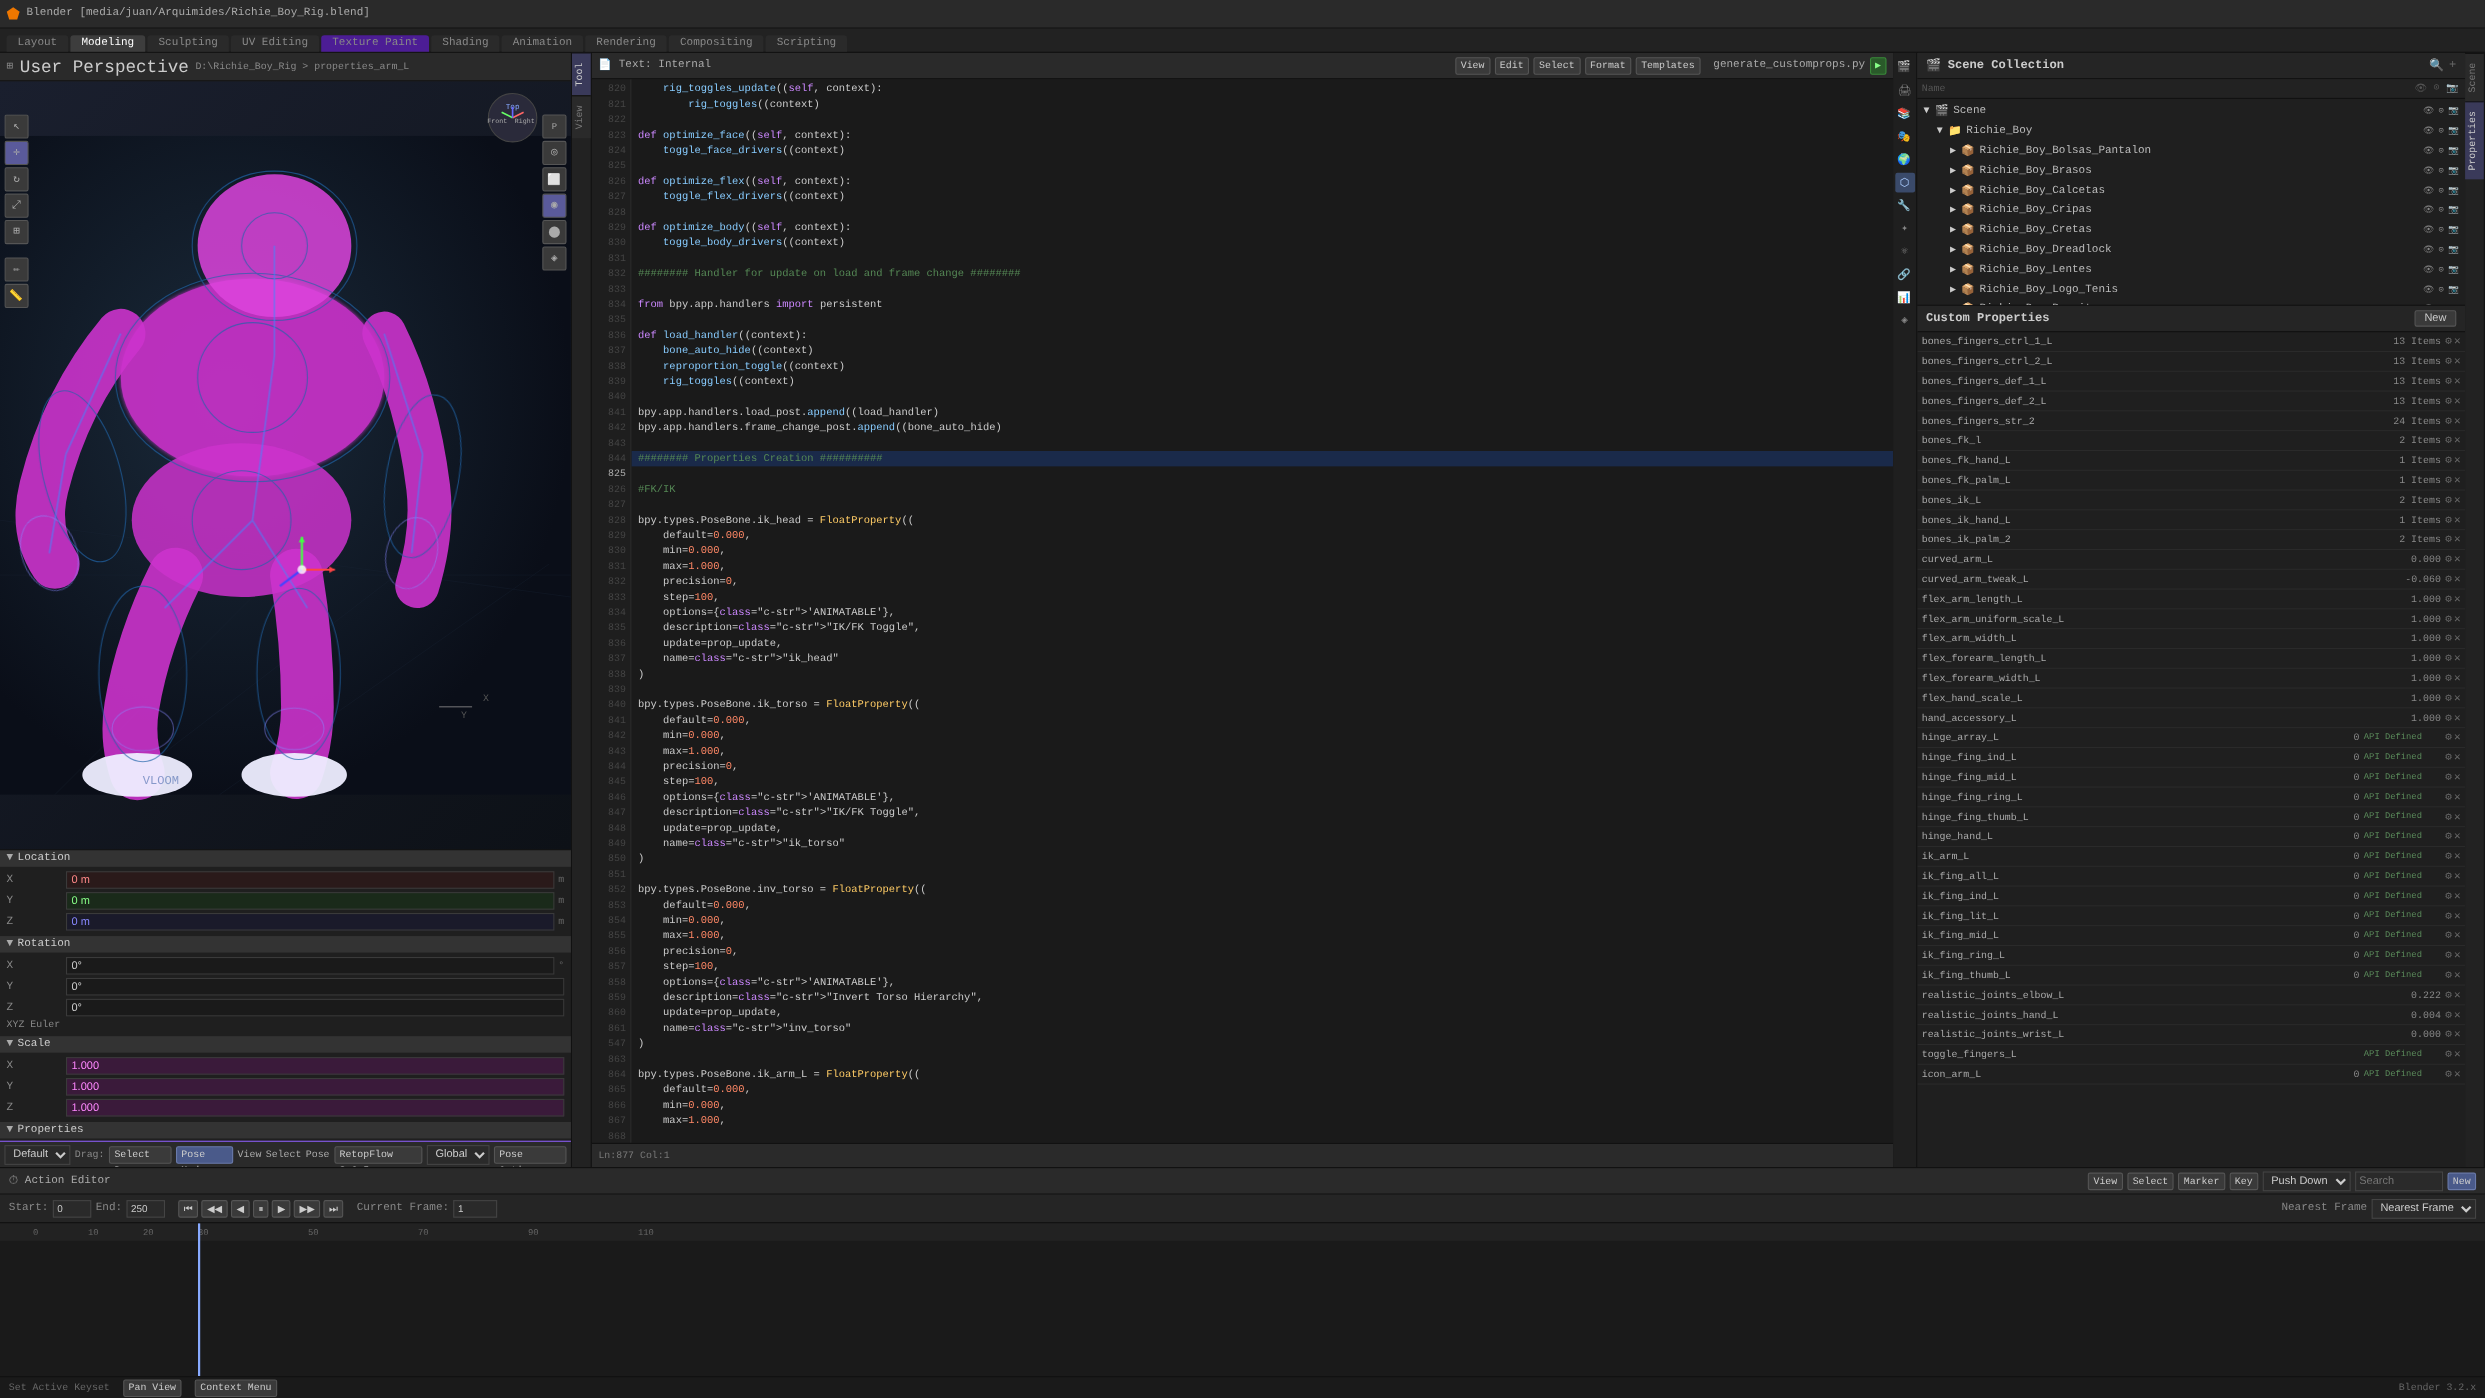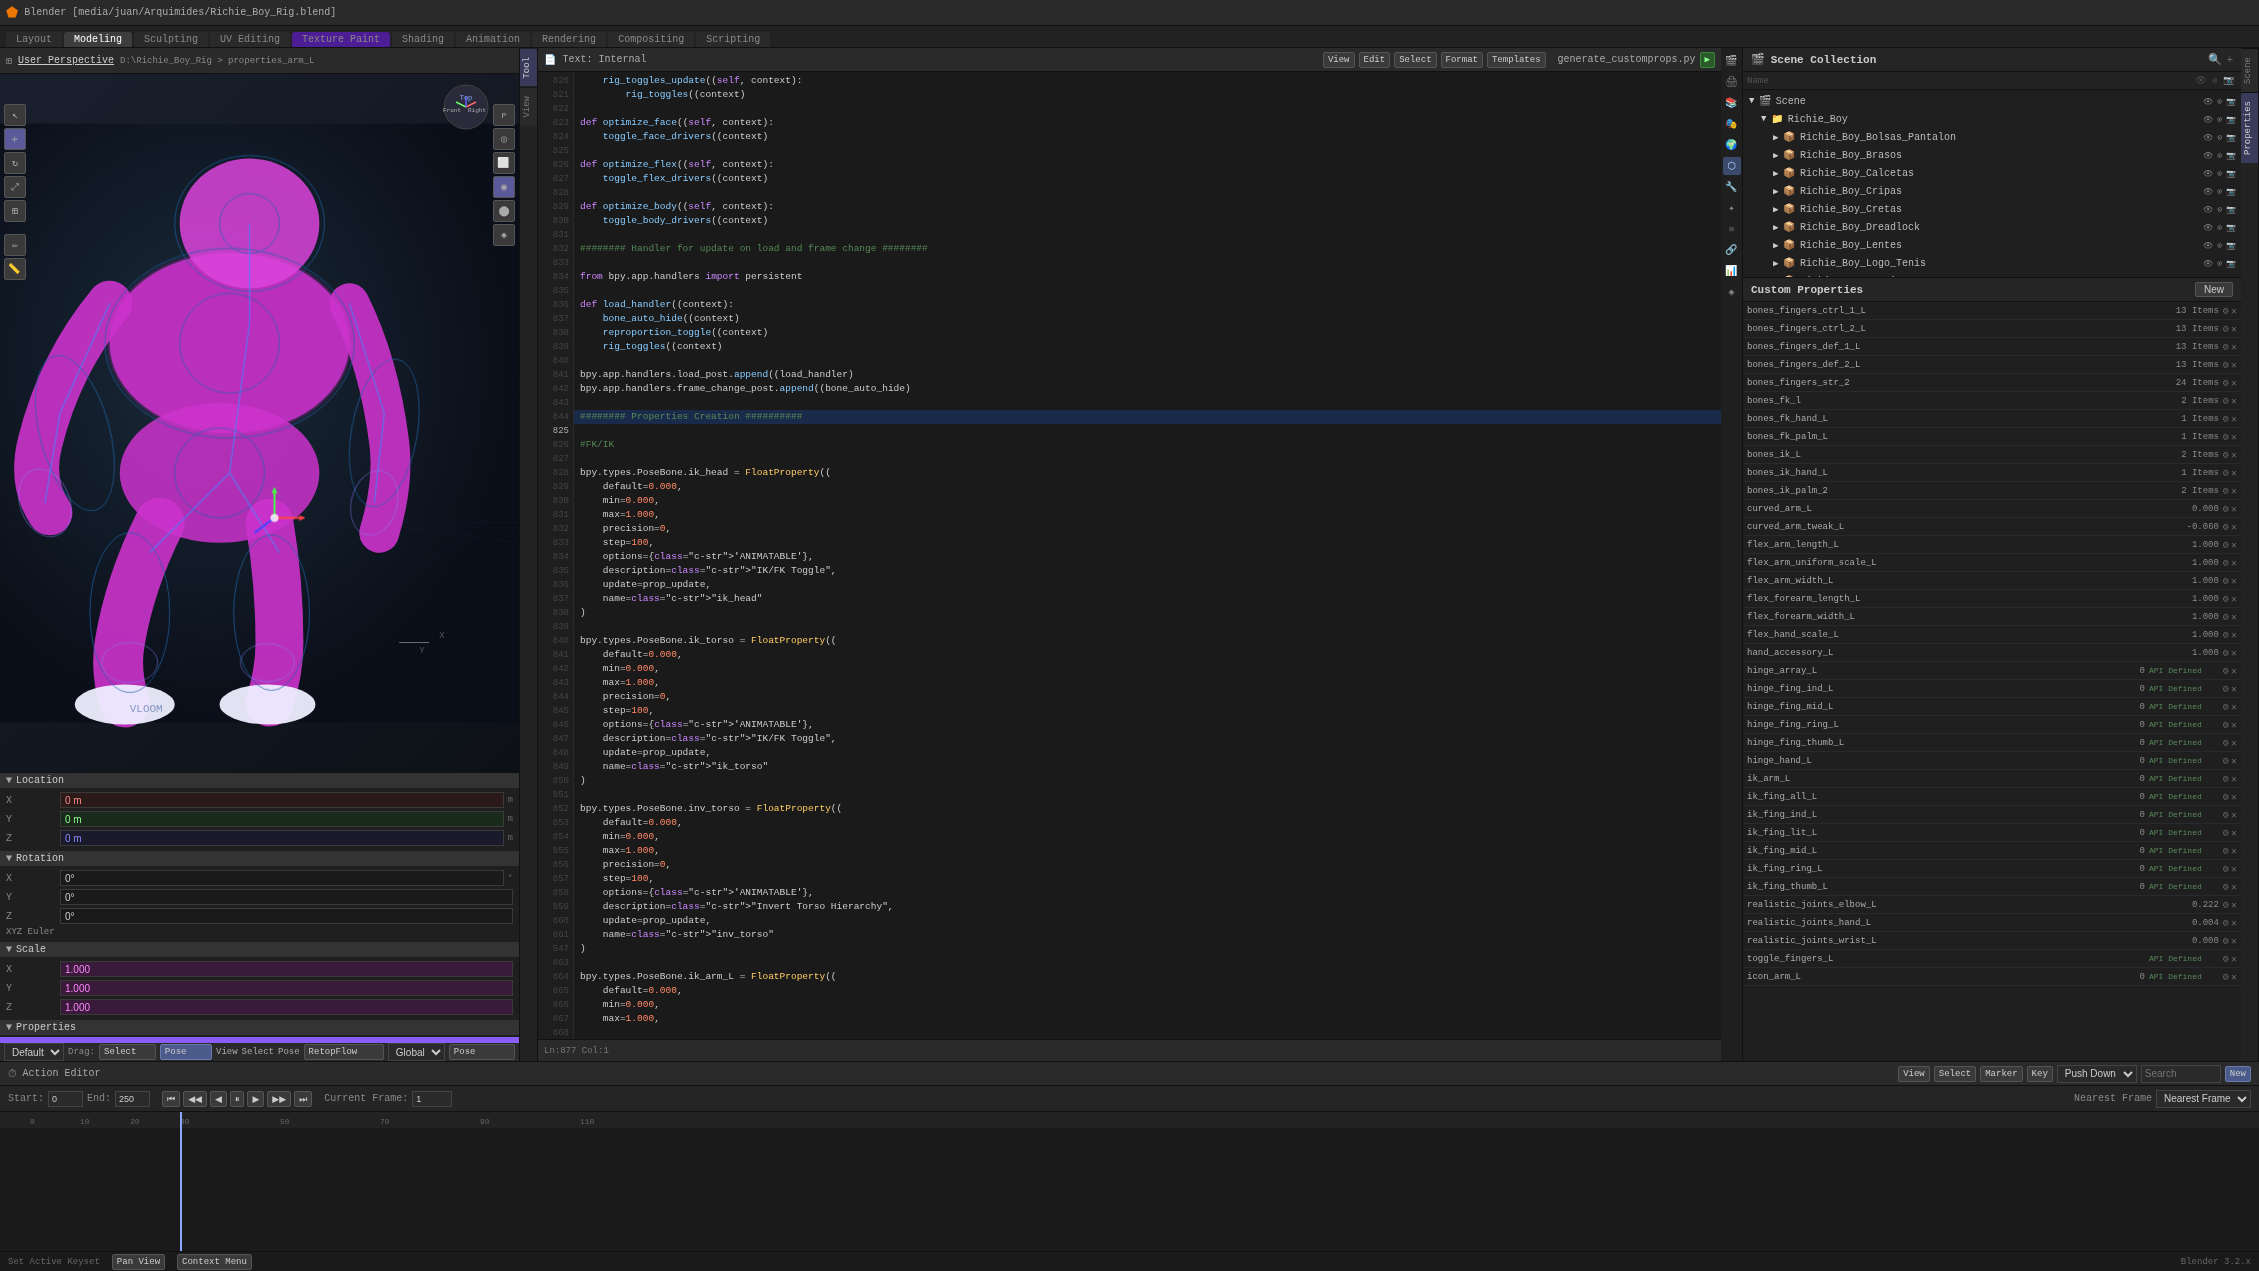--- a/index.html
+++ b/index.html
@@ -476,21 +476,21 @@
     .status-text { font-size: 9px; color: #666; }
 
     
     .viewport-bottom-controls {
       background: #2a2a2a;
       height: 24px;
       display: flex;
       align-items: center;
       padding: 0 4px;
       gap: 4px;
-      border-top: 6px solid #8b5cf6;
+      border-top: 1px solid #8b5cf6;
       flex-shrink: 0;
       font-size: 9px;
       color: #aaa;
     }
 
     .btn-small {
       background: #3a3a3a;
       border: 1px solid #555;
       color: #ccc;
       font-size: 9px;
@@ -522,21 +522,21 @@
   <div style="padding:2px 10px; background:#2a2a2a; color:#888; font-size:10px; border-radius:3px 3px 0 0; cursor:pointer;">Compositing</div>
   <div style="padding:2px 10px; background:#2a2a2a; color:#888; font-size:10px; border-radius:3px 3px 0 0; cursor:pointer;">Scripting</div>
 </div>
 
 <div class="content-row" style="flex:1; overflow:hidden;">
 
   <div class="viewport-panel">
 
     <div class="viewport-header">
       <span style="color:#888; font-size:10px;">⊞</span>
-      <span style="font-size:10px; color:#ccc;text-decoration:underline;">User Perspective</span>
+      <span style="font-size:16px; color:#ccc;">User Perspective</span>
       <span style="font-size:9px; color:#888;">D:\Richie_Boy_Rig &gt; properties_arm_L</span>
     </div>
 
     <div class="viewport-canvas">
 
       <svg class="svg-model" viewBox="0 0 520 600">
 
         <defs>
           <radialGradient id="bgGrad" cx="40%" cy="40%" r="60%">
             <stop offset="0%" stop-color="#1a2a3a"></stop>

